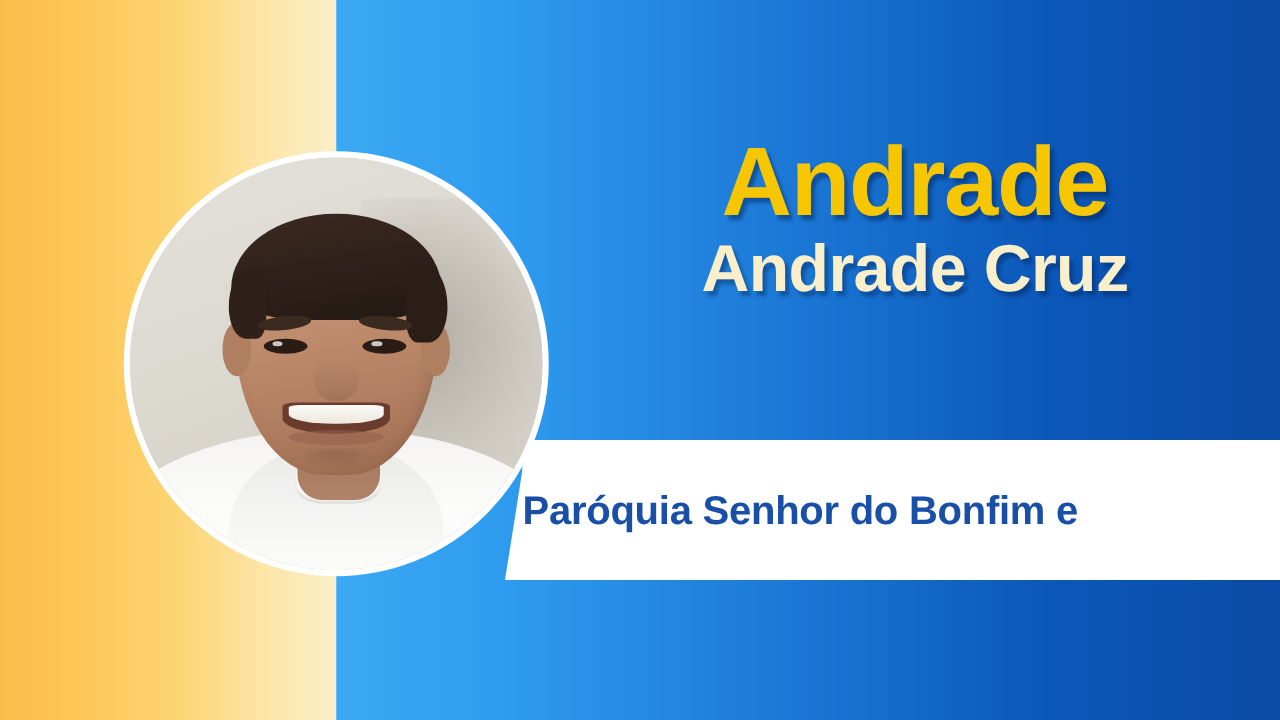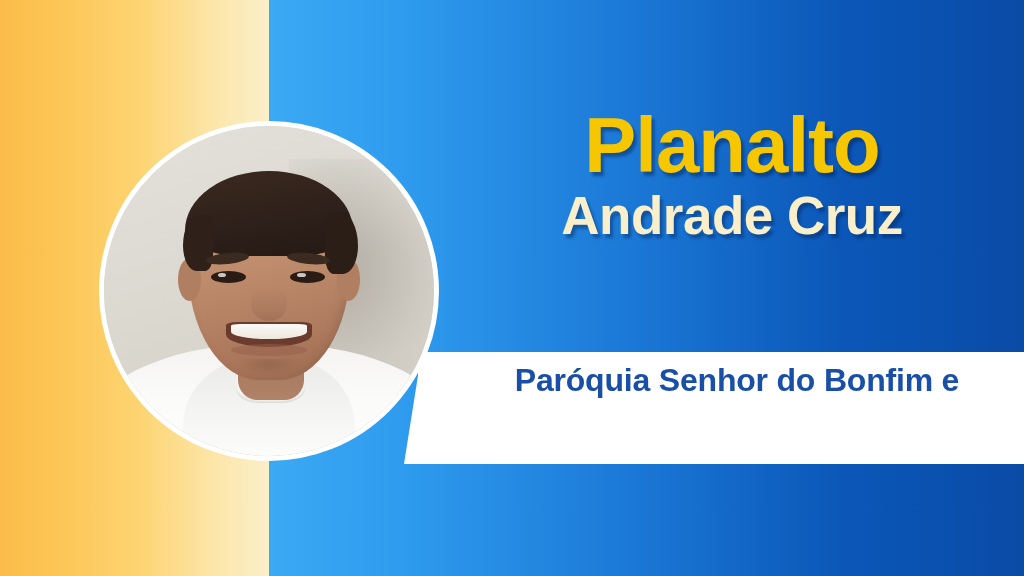--- a/index.html
+++ b/index.html
@@ -41,25 +41,25 @@
     position: absolute;
     left: 404px; top: 352px;
     width: 22px; height: 112px;
     background: #ffffff;
     transform: skewX(-9deg);
     transform-origin: bottom left;
     z-index: 4;
   }
   .banner-text {
     position: absolute;
-    left: 457px; top: 355px;
+    left: 418px; top: 355px;
     width: 560px; height: 106px;
     z-index: 6;
     display: flex;
-    flex-direction: row;
+    flex-direction: column;
     justify-content: center;
   }
   .banner-line {
     color: #1A4FA8;
     font-size: 32px;
     font-weight: bold;
     line-height: 51px;
     letter-spacing: -0.2px;
     white-space: nowrap;
   }
@@ -255,21 +255,21 @@
 </style>
 </head>
 <body>
 
 <div id="stage">
 
   <div class="bg-left"></div>
   <div class="bg-right"></div>
 
   <div class="name-block">
-    <div class="name-first">Planalto</div>
+    <div class="name-first">Andrade</div>
     <div class="name-last">Andrade Cruz</div>
   </div>
 
   <div class="portrait">
     <div class="portrait-photo">
       <div class="wall-shadow"></div>
       <div class="garment"></div>
       <div class="garment-fold"></div>
       <div class="collar"></div>
       <div class="neck"></div>

